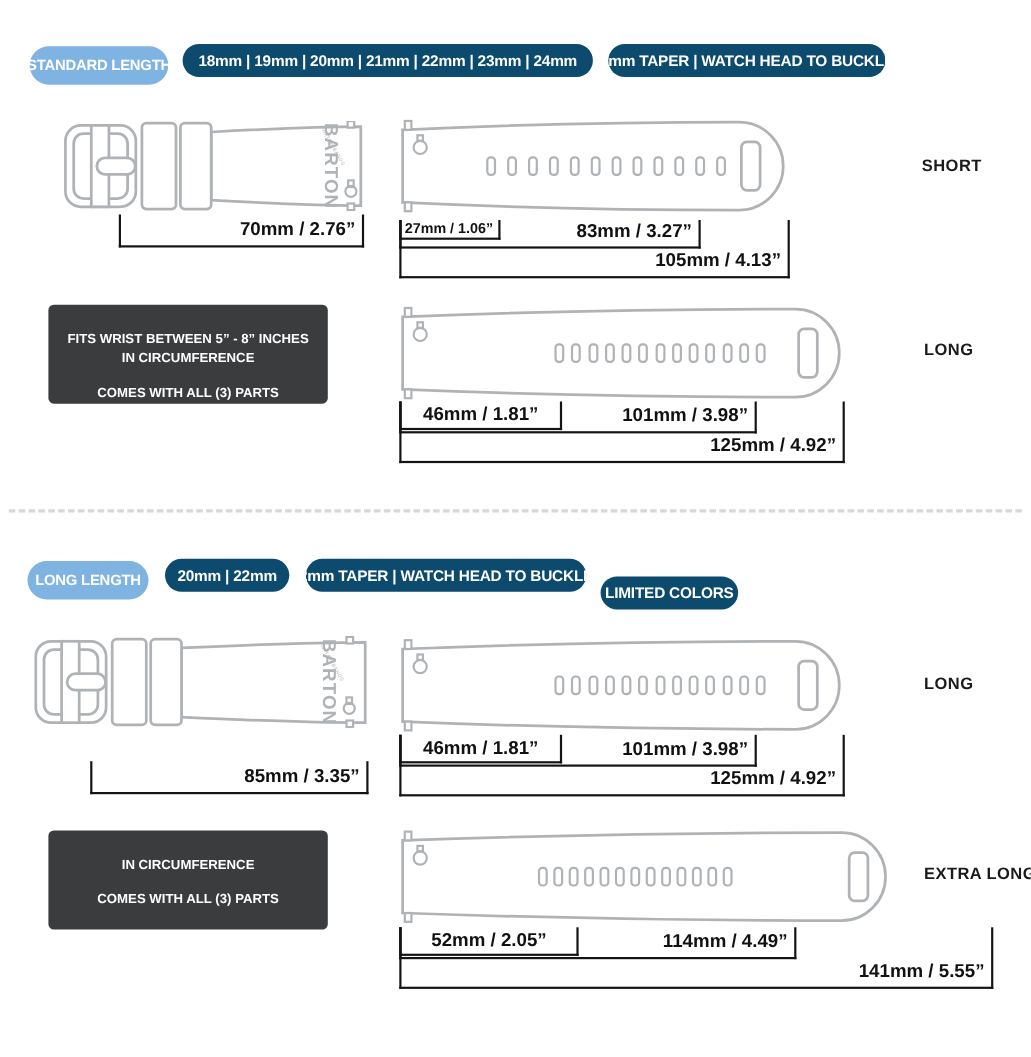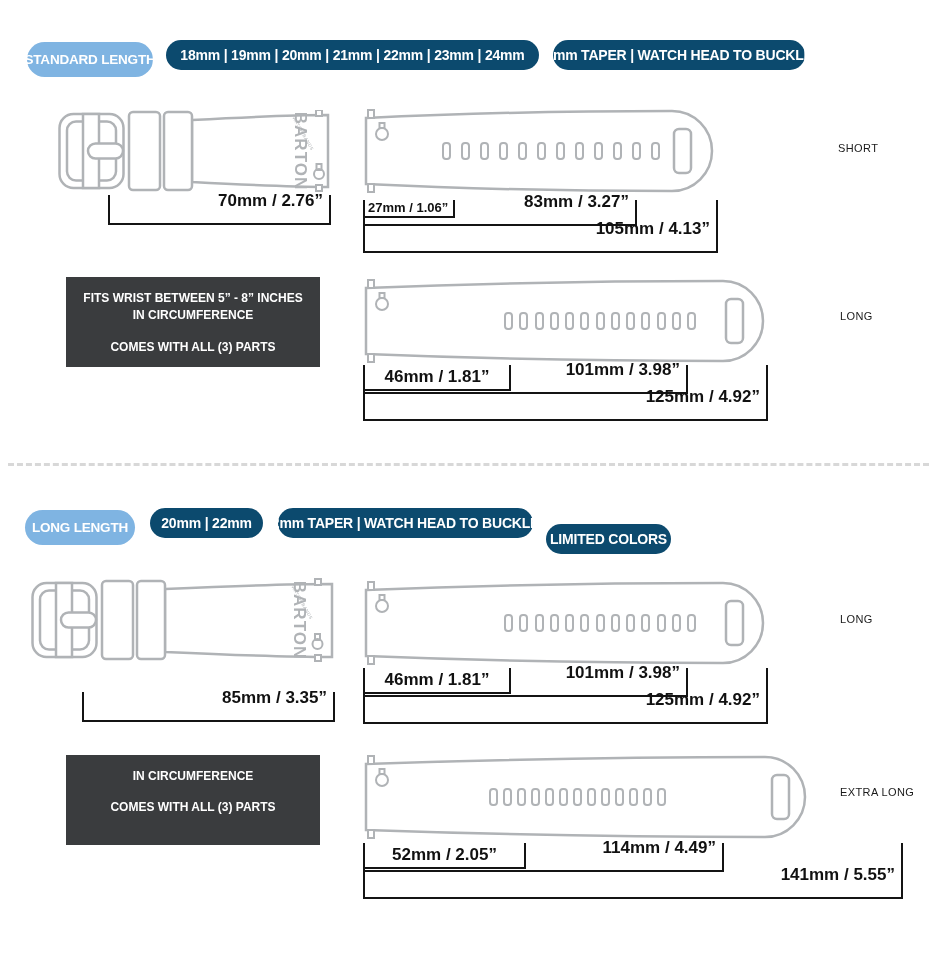--- a/index.html
+++ b/index.html
@@ -5,33 +5,33 @@
   html,body{margin:0;padding:0;background:#ffffff;}
   body{width:937px;height:961px;position:relative;font-family:"Liberation Sans",sans-serif;overflow:hidden;}
   .abs{position:absolute;}
   
   .pill{position:absolute;display:flex;align-items:center;justify-content:center;
         border-radius:20px;color:#fff;font-weight:bold;white-space:nowrap;
         font-size:14px;letter-spacing:-0.2px;}
   .pill-dark{background:#0c4a6e;height:30px;}
   .pill-blue{background:#7fb4e2;height:35px;font-size:13.5px;}
   
-  .info-box{position:absolute;left:66px;width:254px;height:90px;background:#3a3c3e;
-            border-radius:0;color:#fff;text-align:center;font-weight:bold;
-            font-size:12px;line-height:1.45;padding-top:13px;box-sizing:border-box;}
+  .info-box{position:absolute;left:44px;width:254px;height:90px;background:#3a3c3e;
+            border-radius:5px;color:#fff;text-align:center;font-weight:bold;
+            font-size:12px;line-height:1.45;padding-top:23px;box-sizing:border-box;}
   .info-box .gap{height:14px;}
   
   .bracket{position:absolute;border-left:2px solid #141414;border-right:2px solid #141414;
            border-bottom:2px solid #141414;display:flex;align-items:flex-end;
            justify-content:flex-end;font-weight:bold;font-size:17px;color:#111;
-           padding:0 6px 12px 0;box-sizing:border-box;white-space:nowrap;}
+           padding:0 6px 4px 0;box-sizing:border-box;white-space:nowrap;}
   .bracket.small{font-size:13px;justify-content:flex-start;padding:0 0 1px 3px;}
   .bracket.center{justify-content:center;padding:0 0 2px 0;}
   
-  .side-label{position:absolute;font-weight:normal;font-size:11px;color:#1a1a1a;
+  .side-label{position:absolute;font-weight:bold;font-size:15px;color:#1a1a1a;
               letter-spacing:0.4px;white-space:nowrap;}
   .divider{position:absolute;left:8px;width:921px;border-top:3px dashed #d8d8d8;}
 </style>
 </head>
 <body>
 
 <div class="pill pill-blue" style="left:27px;top:42px;width:126px;">STANDARD LENGTH</div>
 <div class="pill pill-dark" style="left:166px;top:40px;width:373px;">18mm | 19mm | 20mm | 21mm | 22mm | 23mm | 24mm</div>
 <div class="pill pill-dark" style="left:553px;top:40px;width:252px;">2mm TAPER | WATCH HEAD TO BUCKLE</div>
 

